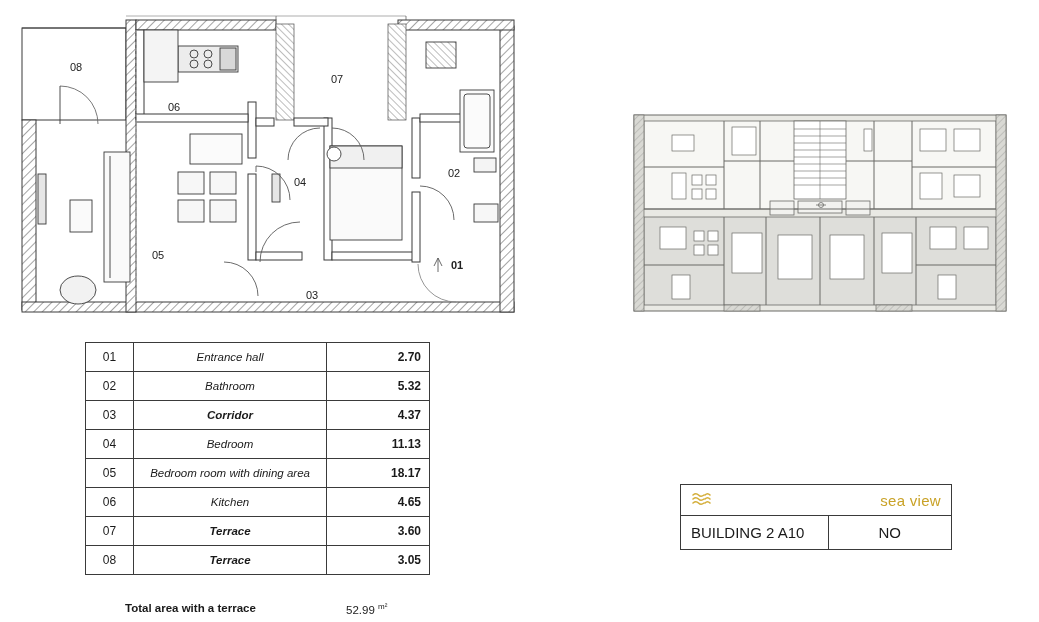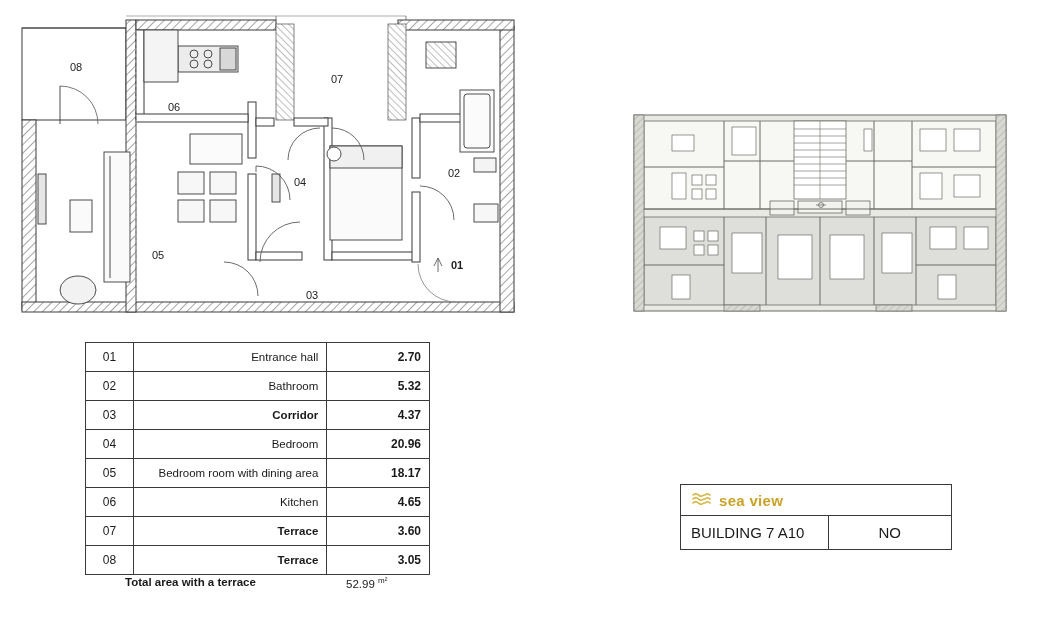--- a/index.html
+++ b/index.html
@@ -65,34 +65,35 @@
     vertical-align: middle;
     background: #fff;
   }
   #legend td.num {
     width: 34px;
     text-align: center;
     font-size: 12px;
   }
   #legend td.name {
     width: 200px;
-    text-align: right;
+    text-align: center;
+    font-style: italic;
   }
   #legend td.area {
     width: 96px;
     text-align: right;
     font-weight: bold;
     font-size: 12px;
   }
   #legend tr.b td.name { font-weight: bold; }
 
   #total-row {
     position: absolute;
     left: 85px;
-    top: 574px;
+    top: 600px;
     width: 345px;
     height: 22px;
     font-size: 11.5px;
   }
   #total-row .t-label {
     position: absolute;
     left: 40px;
     top: 2px;
     font-weight: bold;
   }
@@ -123,23 +124,22 @@
     text-align: center;
     height: 30px;
     border-bottom: 1px solid #3a3a3a;
   }
   #seaview td.lbl { width: 136px; text-align: left; }
   #seaview td.val { width: 116px; text-align: center; }
 
   .seaview-head-inner {
     display: flex;
     align-items: center;
-    justify-content: flex-start;
+    justify-content: space-between;
     gap: 6px;
-    font-weight: bold;
   }
   .wave-icon { display: block; }
   .seaview-title {
     color: #c9a227;
     font-size: 15px;
     letter-spacing: 0.3px;
   }
 </style>
 </head>
 <body>
@@ -388,21 +388,21 @@
         <td class="area">5.32</td>
       </tr>
       <tr class="b">
         <td class="num">03</td>
         <td class="name">Corridor</td>
         <td class="area">4.37</td>
       </tr>
       <tr>
         <td class="num">04</td>
         <td class="name">Bedroom</td>
-        <td class="area">20.96</td>
+        <td class="area">11.13</td>
       </tr>
       <tr>
         <td class="num">05</td>
         <td class="name">Bedroom room with dining area</td>
         <td class="area">18.17</td>
       </tr>
       <tr>
         <td class="num">06</td>
         <td class="name">Kitchen</td>
         <td class="area">4.65</td>
@@ -440,19 +440,19 @@
                   <path d="M14 8 q2.5 -2.5 5 0"></path>
                   <path d="M14 12 q2.5 -2.5 5 0"></path>
                 </g>
               </svg>
             </span>
             <span class="seaview-title">sea view</span>
           </div>
         </td>
       </tr>
       <tr>
-        <td class="lbl">BUILDING 7 A10</td>
+        <td class="lbl">BUILDING 2 A10</td>
         <td class="val">NO</td>
       </tr>
     </tbody>
   </table>
 
 </div>
 
 </body></html>

